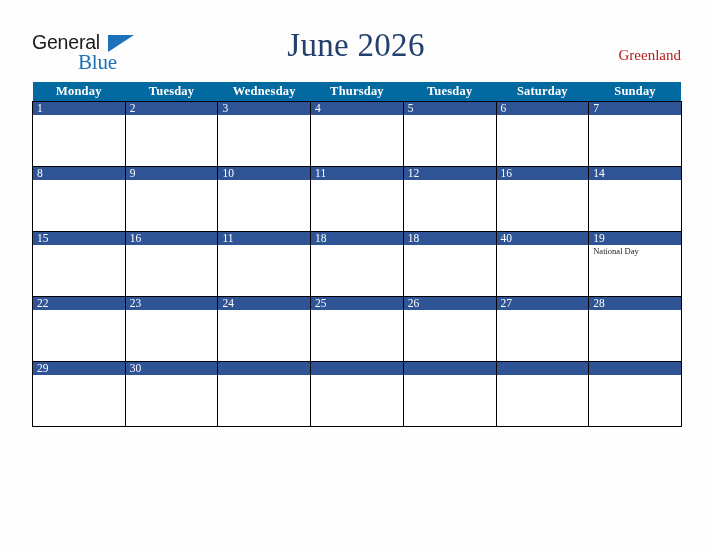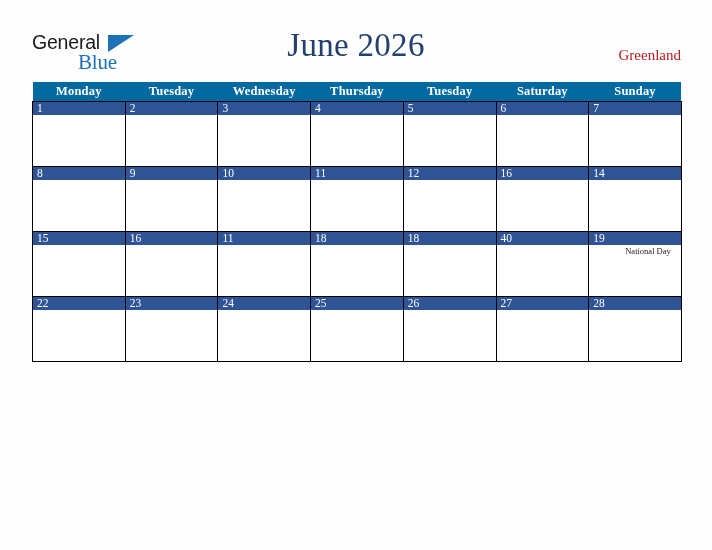--- a/index.html
+++ b/index.html
@@ -137,21 +137,20 @@
     overflow: hidden;
   }
   .event-area {
     padding: 1px 3px 0 4px;
   }
   .event {
     font-family: "Liberation Serif", serif;
     font-size: 8.5px;
     color: #1a1a1a;
     line-height: 11px;
-    margin-left: 32px;
   }
 </style>
 </head>
 <body>
 
 <div id="top-bar">
 
   <div id="logo">
     <span id="logo-general">General</span>
     <span id="logo-triangle"></span>
@@ -302,15 +301,45 @@
           </td>
           <td class="day-cell">
             <div class="daynum-band">27</div>
             <div class="event-area"></div>
           </td>
           <td class="day-cell">
             <div class="daynum-band">28</div>
             <div class="event-area"></div>
           </td>
         </tr>
+        <tr>
+          <td class="day-cell">
+            <div class="daynum-band">29</div>
+            <div class="event-area"></div>
+          </td>
+          <td class="day-cell">
+            <div class="daynum-band">30</div>
+            <div class="event-area"></div>
+          </td>
+          <td class="day-cell">
+            <div class="daynum-band"></div>
+            <div class="event-area"></div>
+          </td>
+          <td class="day-cell">
+            <div class="daynum-band"></div>
+            <div class="event-area"></div>
+          </td>
+          <td class="day-cell">
+            <div class="daynum-band"></div>
+            <div class="event-area"></div>
+          </td>
+          <td class="day-cell">
+            <div class="daynum-band"></div>
+            <div class="event-area"></div>
+          </td>
+          <td class="day-cell">
+            <div class="daynum-band"></div>
+            <div class="event-area"></div>
+          </td>
+        </tr>
       </tbody>
   </table>
 </div>
 
 </body></html>

